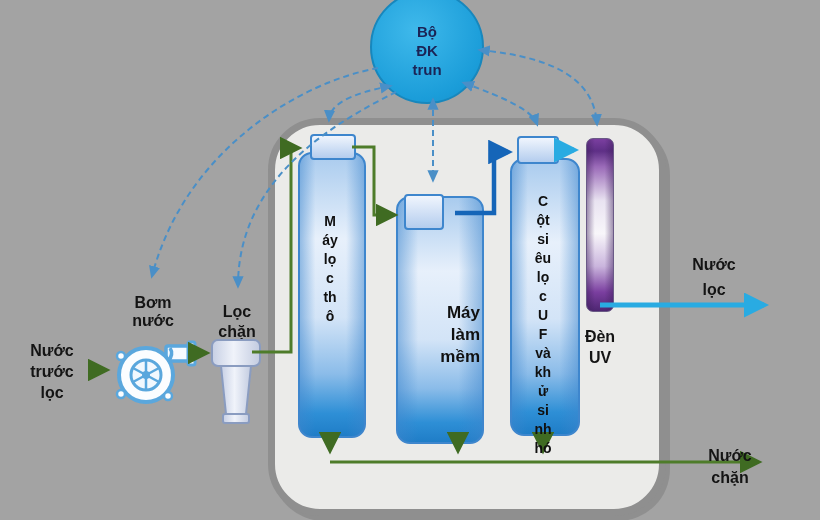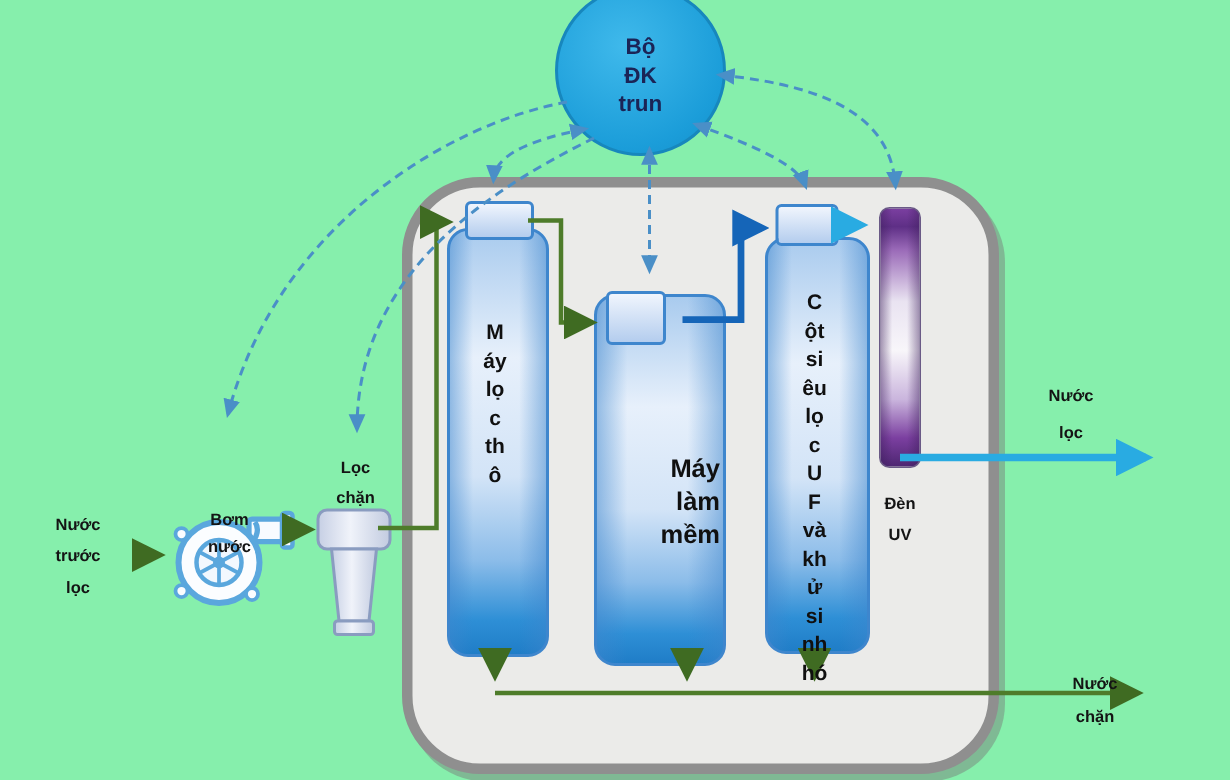--- a/index.html
+++ b/index.html
@@ -1,19 +1,19 @@
 <!DOCTYPE html>
 <html><head>
 <meta charset="utf-8">
 <style>
   html,body{margin:0;padding:0;background:#fff;}
-  #stage{position:relative;width:820px;height:520px;background:#86efac;overflow:hidden;
+  #stage{position:relative;width:820px;height:520px;background:#a3a3a3;overflow:hidden;
          font-family:"Liberation Sans",sans-serif;font-weight:bold;color:#1b1b1b;}
   .abs{position:absolute;}
-  .lbl{position:absolute;text-align:center;font-size:11px;line-height:21px;color:#141414;z-index:4;}
+  .lbl{position:absolute;text-align:center;font-size:16px;line-height:21px;color:#141414;z-index:4;}
   
   #enclosure{left:268px;top:118px;width:384px;height:384px;border:7px solid #8f8f8f;
              border-radius:52px;background:#ebebe9;z-index:1;
              box-shadow:4px 5px 0 rgba(120,120,120,.45);}
   #enclosure-label{left:380px;top:468px;width:195px;font-size:16px;letter-spacing:1px;z-index:4;}
   
   #control-unit{left:370px;top:-10px;width:110px;height:110px;border-radius:50%;
       background:radial-gradient(circle at 40% 35%, #3fb9eb, #1b9dd9 70%, #148fca);
       border:2px solid #1787bd;z-index:2;display:flex;align-items:center;justify-content:center;}
   #control-unit .txt{text-align:center;font-size:15px;line-height:19px;color:#1b2456;margin-top:6px;}
@@ -177,21 +177,21 @@
       <path d="M480,50 C560,58 594,82 597,124" marker-start="url(#aDs)" marker-end="url(#aD)"></path>
     </g>
   </svg>
 
   <div class="lbl" style="left:8px;top:340px;width:88px;">
     <div>Nước</div>
     <div>trước</div>
     <div>lọc</div>
   </div>
 
-  <div class="lbl" style="left:106px;top:294px;width:94px;line-height:18px;margin-top:44px;">
+  <div class="lbl" style="left:106px;top:294px;width:94px;line-height:18px;">
     <div>Bơm</div>
     <div>nước</div>
   </div>
 
   <div class="lbl" id="prefilter-label" style="left:202px;top:302px;width:70px;line-height:20px;">
     <div>Lọc</div>
     <div>chặn</div>
   </div>
 
   <div class="lbl" id="output-label" style="left:656px;top:252px;width:116px;line-height:25px;">

